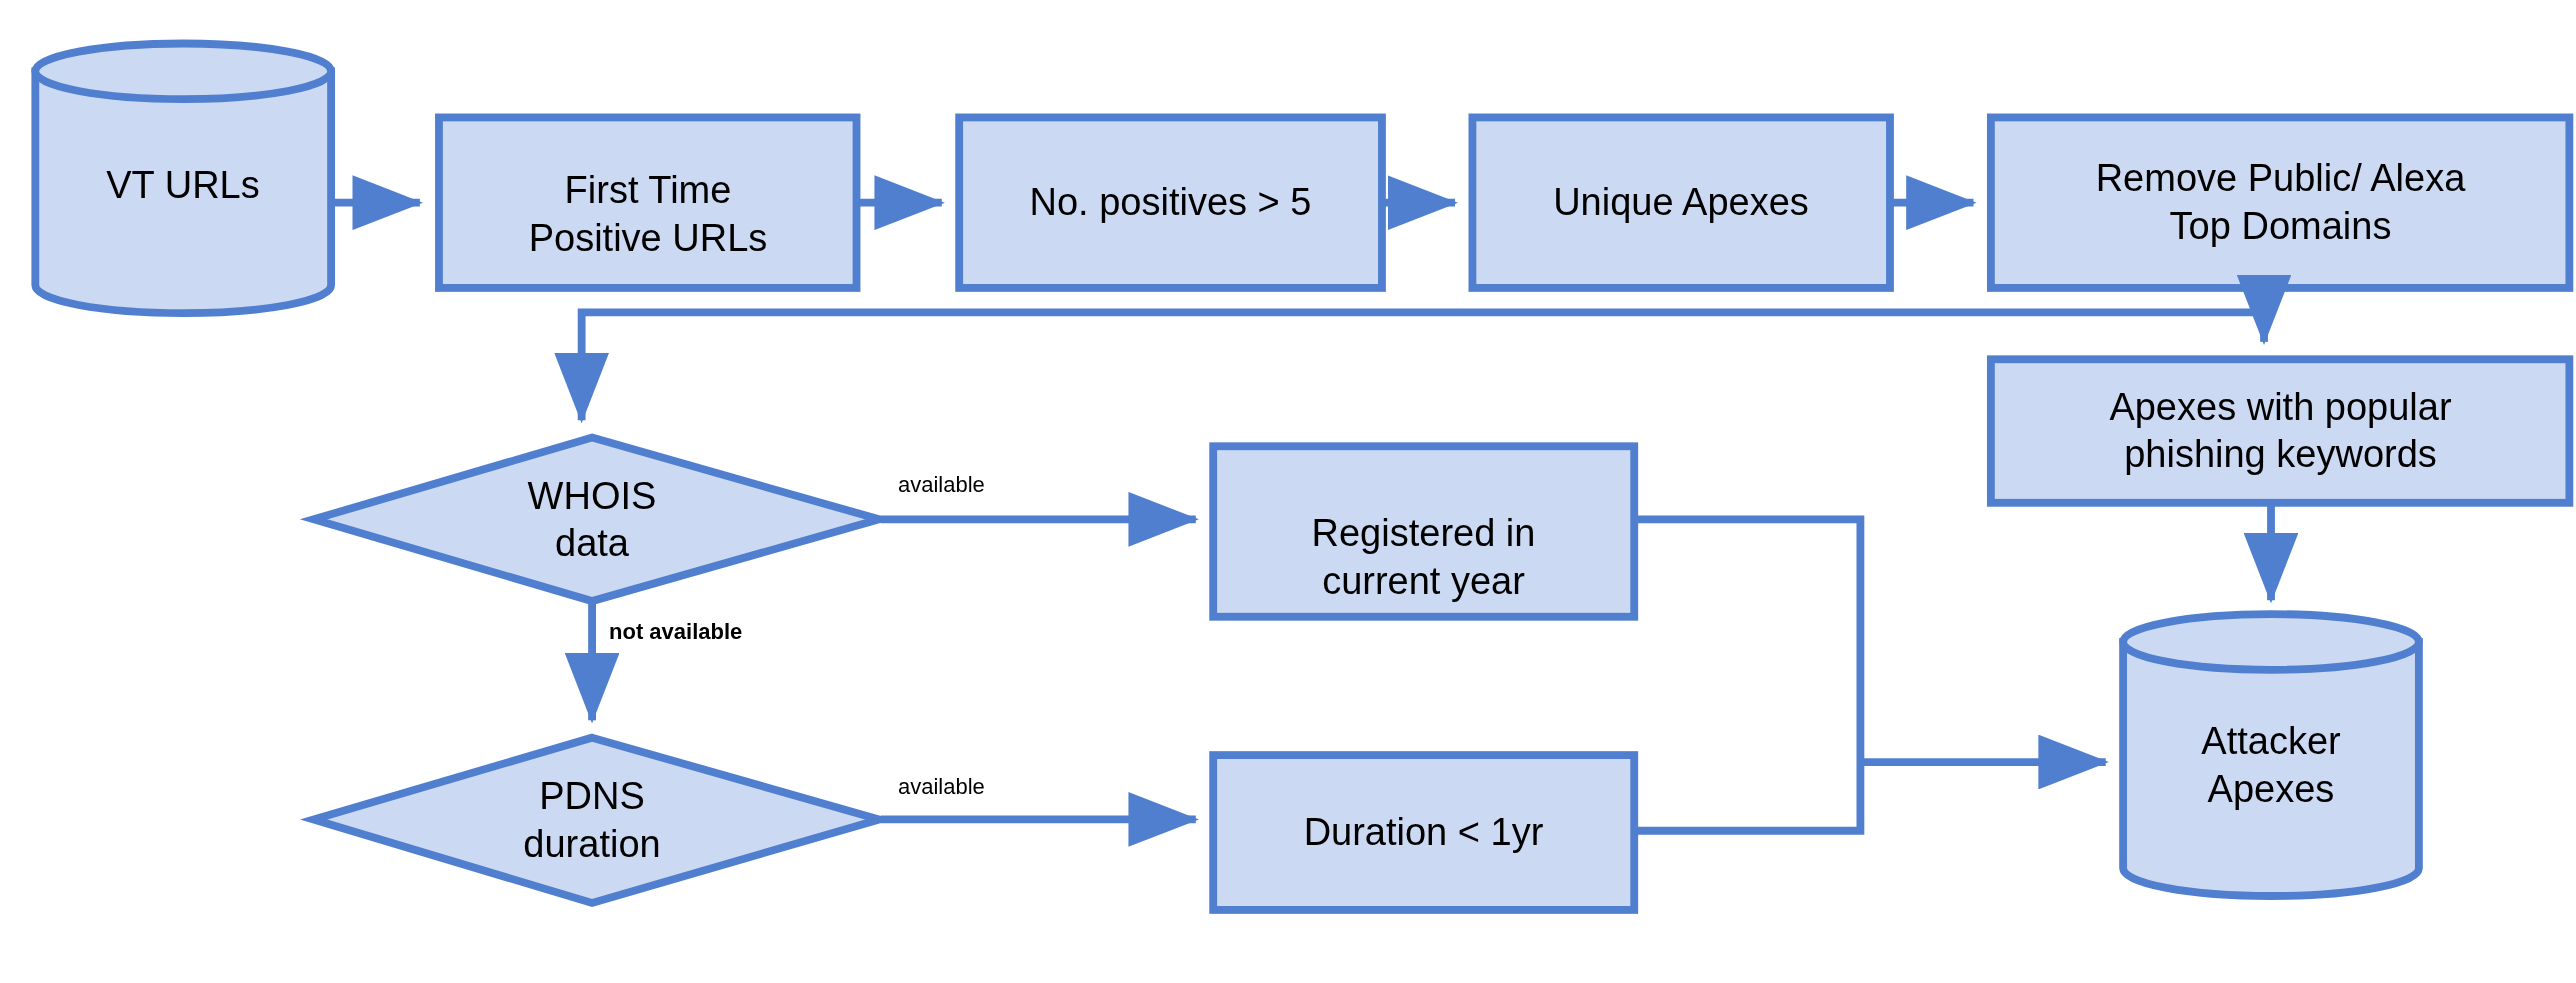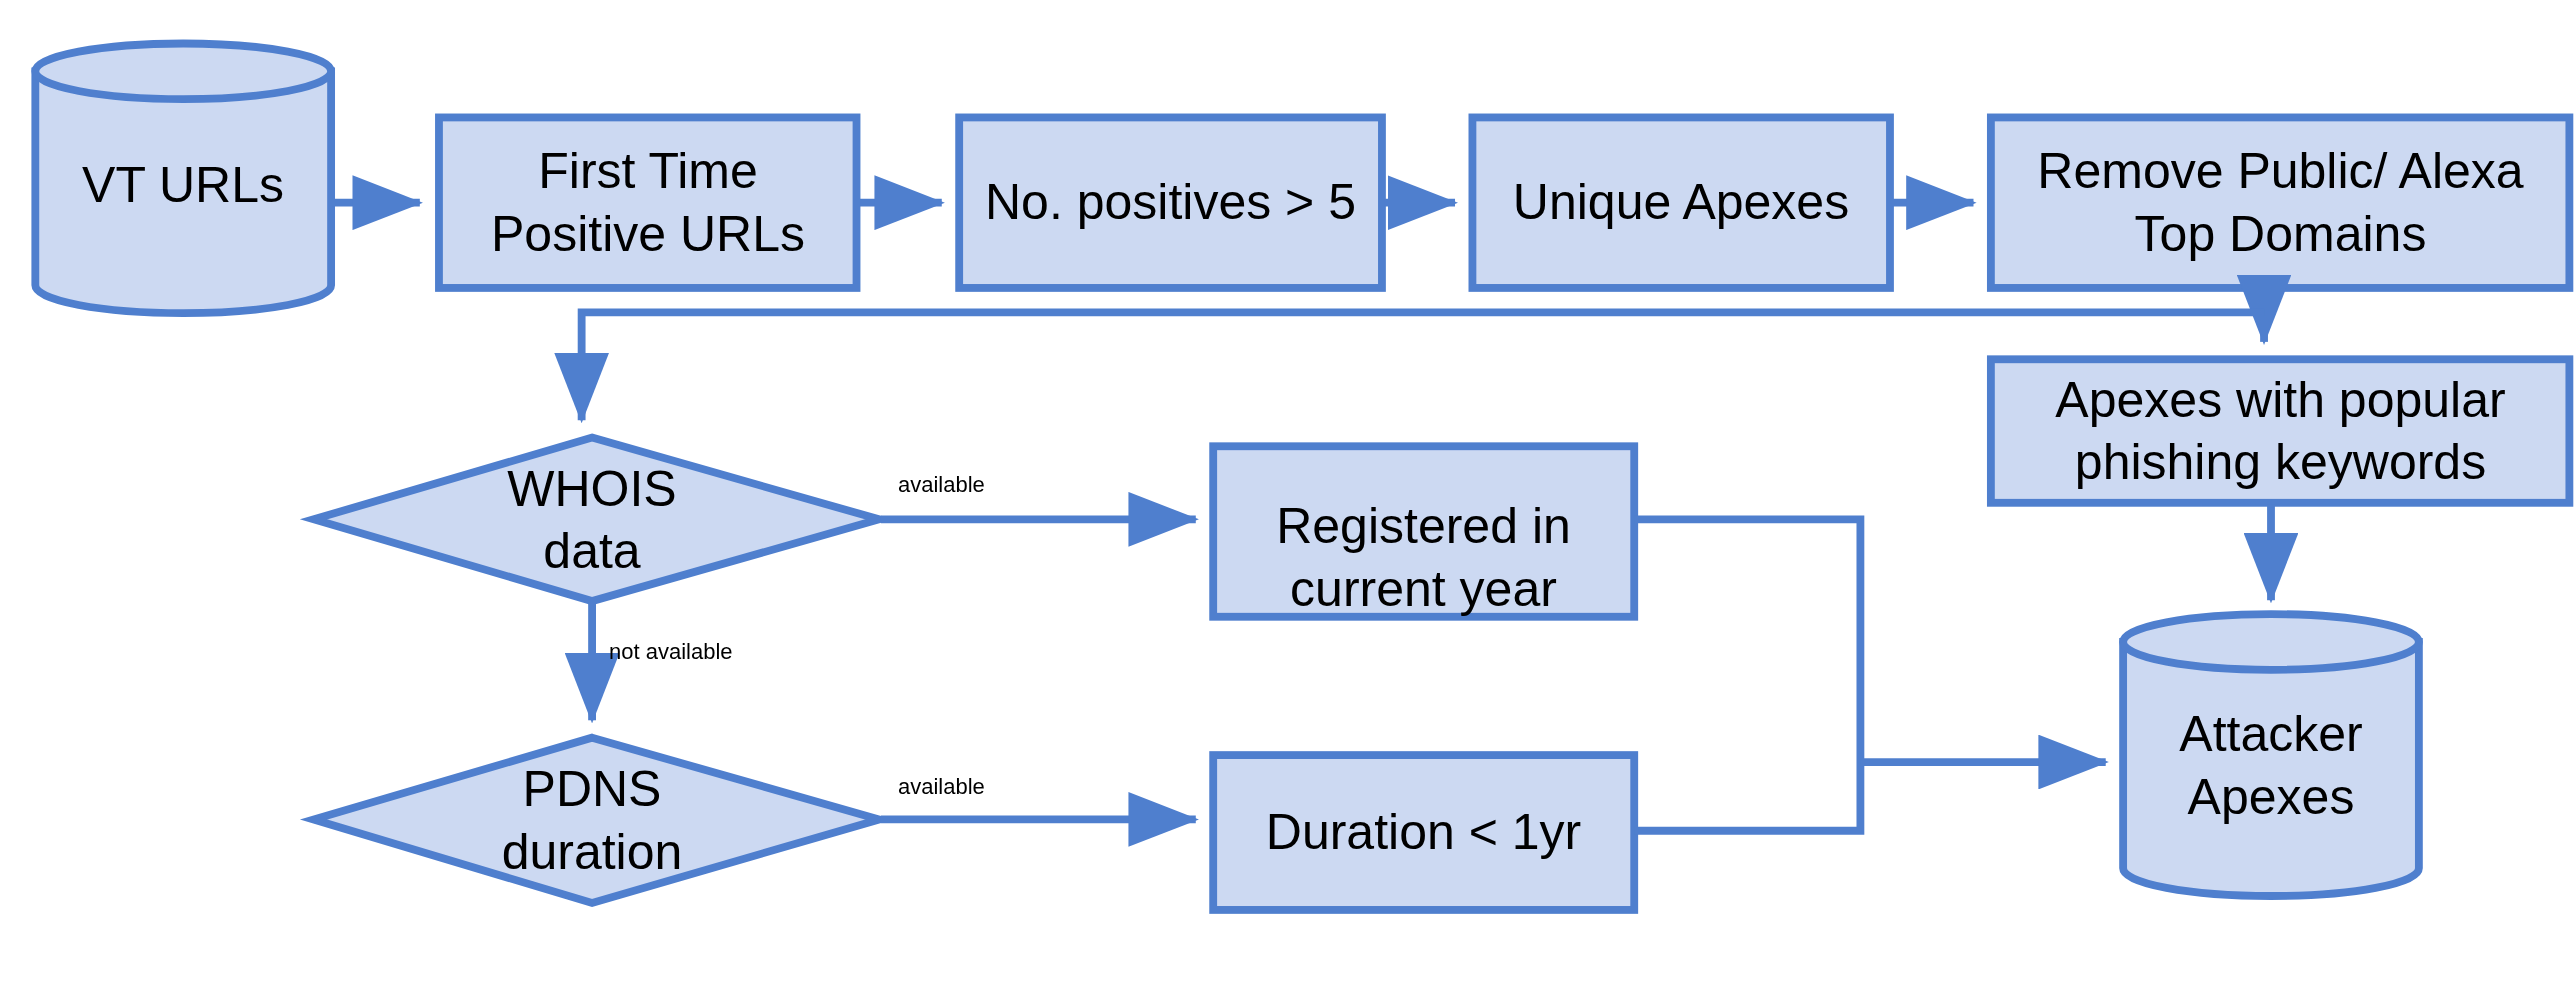--- a/index.html
+++ b/index.html
@@ -22,21 +22,21 @@
     width: 2576px;
     height: 983px;
   }
   .node-label {
     position: absolute;
     display: flex;
     align-items: center;
     justify-content: center;
     text-align: center;
     color: #000000;
-    font-size: 50px;
+    font-size: 38px;
     line-height: 1.25;
     white-space: pre-line;
     pointer-events: none;
     font-family: "Liberation Sans", sans-serif;
   }
   .edge-label {
     position: absolute;
     color: #000000;
     font-size: 22px;
     line-height: 1.1;
@@ -106,21 +106,21 @@
 
     <path d="M1878,597 L2138,597 L2138,876" fill="none" stroke="#4f7fce" stroke-width="9"></path>
 
     <path d="M1878,955 L2138,955 L2138,876" fill="none" stroke="#4f7fce" stroke-width="9"></path>
 
     <path d="M2138,876 L2420,876" fill="none" stroke="#4f7fce" stroke-width="9" marker-end="url(#arrow)"></path>
   </svg>
 
   <div class="node-label" style="left:35px;  top:83px;  width:296px; height:205px;">VT URLs</div>
 
-  <div class="node-label" style="left:439px; top:117px; width:418px; height:171px;">First Time
+  <div class="node-label" style="left:439px; top:129px; width:418px; height:171px;">First Time
 Positive URLs</div>
 
   <div class="node-label" style="left:959px;top:117px; width:423px; height:171px;">No. positives &gt; 5</div>
 
   <div class="node-label" style="left:1472px;top:117px; width:418px; height:171px;text-align:right;">Unique Apexes</div>
 
   <div class="node-label" style="left:1991px;top:117px; width:579px; height:171px;">Remove Public/ Alexa
 Top Domains</div>
 
   <div class="node-label" style="left:1991px;top:359px; width:579px; height:144px;">Apexes with popular
@@ -135,18 +135,18 @@
   <div class="node-label" style="left:1213px;top:472px; width:421px; height:171px;">Registered in
 current year</div>
 
   <div class="node-label" style="left:1213px;top:755px; width:421px; height:155px;">Duration &lt; 1yr</div>
 
   <div class="node-label" style="left:2123px;top:661px; width:296px; height:209px;">Attacker
 Apexes</div>
 
   <div class="edge-label" style="left:898px; top:473px;">available</div>
 
-  <div class="edge-label" style="left:609px; top:640px;">not available</div>
+  <div class="edge-label" style="left:609px; top:620px;font-weight:bold;">not available</div>
 
   <div class="edge-label" style="left:898px; top:775px;">available</div>
 
 </div>
 
 
 </body></html>

